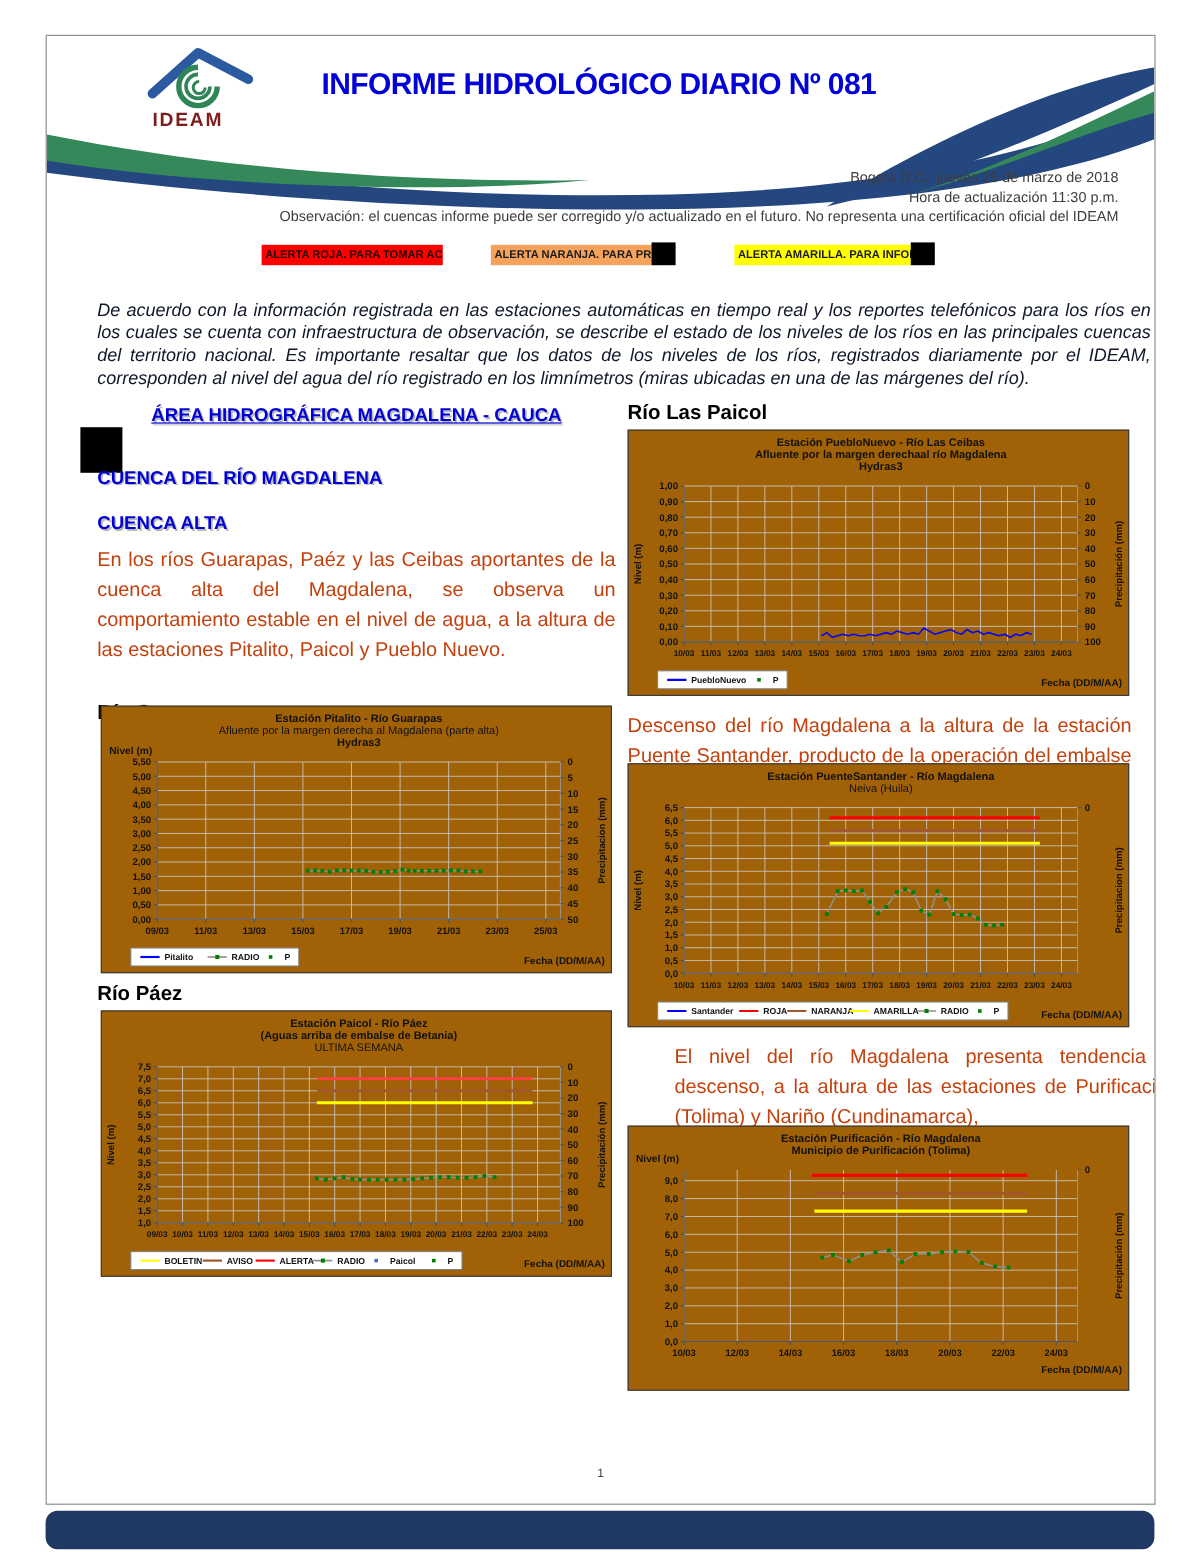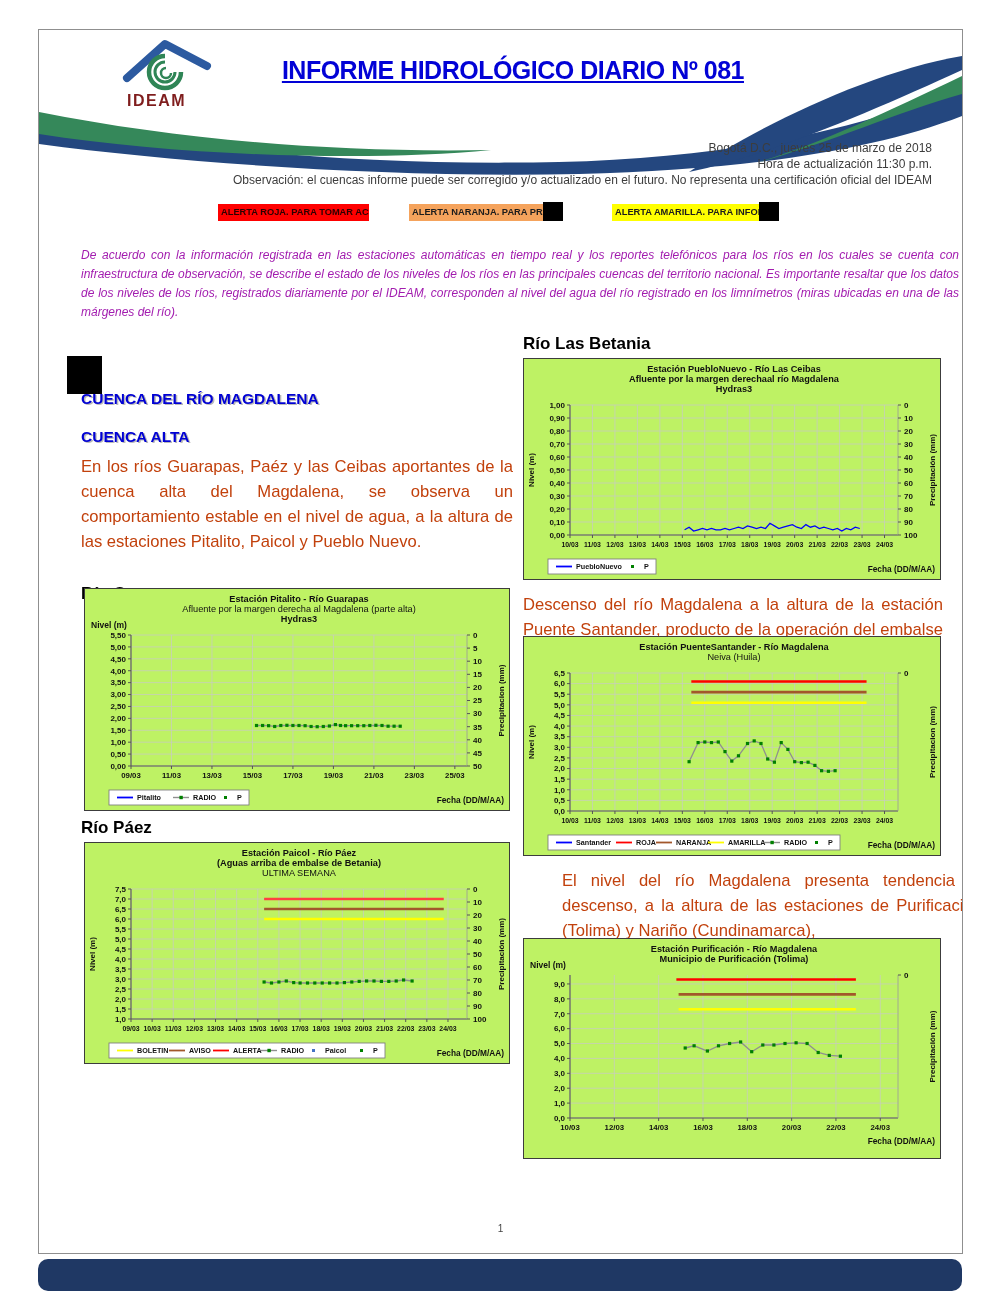--- a/index.html
+++ b/index.html
@@ -12,48 +12,48 @@
     border:1px solid #8f8f8f;background:#fff;overflow:hidden;
   }
   .abs{position:absolute;}
   .swoosh{position:absolute;left:0;top:26px;width:923px;height:120px;}
   .logo-wrap{position:absolute;left:80px;top:6px;width:130px;height:78px;}
   .logo-text{
     position:absolute;left:8px;top:56px;font-size:16px;font-weight:bold;
     color:#7f1d1d;letter-spacing:1.5px;
   }
   .doc-title{
-    position:absolute;left:215px;top:26px;width:490px;text-align:right;
-    font-size:25px;font-weight:bold;color:#0202d6;letter-spacing:-0.5px;text-decoration:underline;
+    position:absolute;left:215px;top:26px;width:490px;text-align:center;
+    font-size:25px;font-weight:bold;color:#0202d6;letter-spacing:-0.5px;
   }
   .date-block{
     position:absolute;right:30px;top:110px;text-align:right;
     font-size:12px;color:#3d3d3d;line-height:16px;width:720px;
   }
   .alert-badge{
     position:absolute;top:174px;height:13px;line-height:13px;
     font-size:9.3px;font-weight:bold;color:#1c1c1c;padding:2px 3px;
     white-space:nowrap;overflow:hidden;
   }
   .black-box{position:absolute;background:#000;}
   .intro{
     position:absolute;left:42px;top:204px;width:878px;
-    font-size:12px;font-style:italic;line-height:19px;text-align:justify;color:#a21caf;
+    font-size:15px;font-style:italic;line-height:19px;text-align:justify;color:#0f172a;
   }
   .blue-head{
     color:#0000d4;font-weight:bold;font-size:15.5px;
     text-shadow:1.4px 1.4px 0 #b9b9b9;
     text-align:right;
   }
   .col-par{
     font-size:16.6px;line-height:25px;text-align:justify;color:#c2410c;
   }
   .chart-head{font-size:17px;font-weight:bold;color:#000;}
   .chart{
-    position:absolute;background:#bef264;border:1px solid #3c3c3c;
+    position:absolute;background:#a16207;border:1px solid #3c3c3c;
   }
   .pagenum{
     position:absolute;left:0;top:1193px;width:923px;text-align:center;
     font-size:10px;color:#444;
   }
   .footer-band{
     position:absolute;left:38px;top:1259px;width:924px;height:32px;
     background:#1F3864;border-radius:10px;
   }
 </style>
@@ -90,20 +90,21 @@
   </div>
 
   <div class="alert-badge" style="left:179px;width:145px;background:#FE0000;color:#2a0000;">ALERTA ROJA. PARA TOMAR ACCIÓN</div>
   <div class="alert-badge" style="left:370px;width:133px;background:#F5A35C;">ALERTA NARANJA. PARA PREPARARSE</div>
   <div class="black-box" style="left:504px;top:172px;width:20px;height:19px;"></div>
   <div class="alert-badge" style="left:573px;width:146px;background:#FFFF00;">ALERTA AMARILLA. PARA INFORMARSE</div>
   <div class="black-box" style="left:720px;top:172px;width:20px;height:19px;"></div>
 
   <p class="intro">De acuerdo con la información registrada en las estaciones automáticas en tiempo real y los reportes telefónicos para los ríos en los cuales se cuenta con infraestructura de observación, se describe el estado de los niveles de los ríos en las principales cuencas del territorio nacional. Es importante resaltar que los datos de los niveles de los ríos, registrados diariamente por el IDEAM, corresponden al nivel del agua del río registrado en los limnímetros (miras ubicadas en una de las márgenes del río).</p>
 
+  <div class="abs blue-head" style="left:42px;top:308px;width:432px;text-align:center;text-decoration:underline;">ÁREA HIDROGRÁFICA MAGDALENA - CAUCA</div>
   <div class="black-box" style="left:28px;top:326px;width:35px;height:38px;"></div>
   <div class="abs blue-head" style="left:42px;top:360px;">CUENCA DEL RÍO MAGDALENA</div>
   <div class="abs blue-head" style="left:42px;top:398px;">CUENCA ALTA</div>
   <div class="abs col-par" style="left:42px;top:424px;width:432px;">En los ríos Guarapas, Paéz y las Ceibas aportantes de la cuenca alta del Magdalena, se observa un comportamiento estable en el nivel de agua, a la altura de las estaciones Pitalito, Paicol y Pueblo Nuevo.</div>
 
   <div class="abs chart-head" style="left:42px;top:534px;margin-top:20px;">Río Guarapas</div>
   <div class="chart" style="left:45px;top:558px;width:424px;height:221px;"><svg width="424" height="221" viewBox="0 0 424 221">
         <text x="214" y="13" font-size="9.2" font-weight="bold" text-anchor="middle" fill="#111" font-family="Liberation Sans, sans-serif">Estación Pitalito  - Río Guarapas</text>
         <text x="214" y="23" font-size="9.2" text-anchor="middle" fill="#111" font-family="Liberation Sans, sans-serif">Afluente por la margen derecha al Magdalena (parte alta)</text>
         <text x="214" y="33" font-size="9.2" font-weight="bold" text-anchor="middle" fill="#111" font-family="Liberation Sans, sans-serif">Hydras3</text>
@@ -391,21 +392,21 @@
         <line x1="176" y1="207.5" x2="192" y2="207.5" stroke="#8f8f8f" stroke-width="1.4"></line>
         <rect x="182.4" y="205.8" width="3.4" height="3.4" fill="#008000"></rect>
         <text x="196" y="210.3" font-size="7.2" font-weight="bold" fill="#111" font-family="Liberation Sans, sans-serif">RADIO</text>
         <rect x="227" y="206" width="3" height="3" fill="#4472C4"></rect>
         <text x="240" y="210.3" font-size="7.2" font-weight="bold" fill="#111" font-family="Liberation Sans, sans-serif">Paicol</text>
         <rect x="275" y="206" width="3" height="3" fill="#008000"></rect>
         <text x="288" y="210.3" font-size="7.2" font-weight="bold" fill="#111" font-family="Liberation Sans, sans-serif">P</text>
         <text x="419" y="213" font-size="8.3" font-weight="bold" text-anchor="end" fill="#111" font-family="Liberation Sans, sans-serif">Fecha (DD/M/AA)</text>
       </svg></div>
 
-  <div class="abs chart-head" style="left:484px;top:304px;">Río Las Betania</div>
+  <div class="abs chart-head" style="left:484px;top:304px;">Río Las Paicol</div>
   <div class="chart" style="left:484px;top:328px;width:416px;height:220px;"><svg width="416" height="220" viewBox="0 0 416 220">
         <text x="210" y="13" font-size="9.2" font-weight="bold" text-anchor="middle" fill="#111" font-family="Liberation Sans, sans-serif">Estación PuebloNuevo - Río Las Ceibas</text>
         <text x="210" y="23" font-size="9.2" font-weight="bold" text-anchor="middle" fill="#111" font-family="Liberation Sans, sans-serif">Afluente por la margen derechaal río Magdalena</text>
         <text x="210" y="33" font-size="9.2" font-weight="bold" text-anchor="middle" fill="#111" font-family="Liberation Sans, sans-serif">Hydras3</text>
         <line x1="46" y1="46" x2="46" y2="176" stroke="#c9c9c9" stroke-width="0.7"></line>
         <line x1="68.46575342465754" y1="46" x2="68.46575342465754" y2="176" stroke="#c9c9c9" stroke-width="0.7"></line>
         <line x1="90.93150684931507" y1="46" x2="90.93150684931507" y2="176" stroke="#c9c9c9" stroke-width="0.7"></line>
         <line x1="113.3972602739726" y1="46" x2="113.3972602739726" y2="176" stroke="#c9c9c9" stroke-width="0.7"></line>
         <line x1="135.86301369863014" y1="46" x2="135.86301369863014" y2="176" stroke="#c9c9c9" stroke-width="0.7"></line>
         <line x1="158.32876712328766" y1="46" x2="158.32876712328766" y2="176" stroke="#c9c9c9" stroke-width="0.7"></line>

